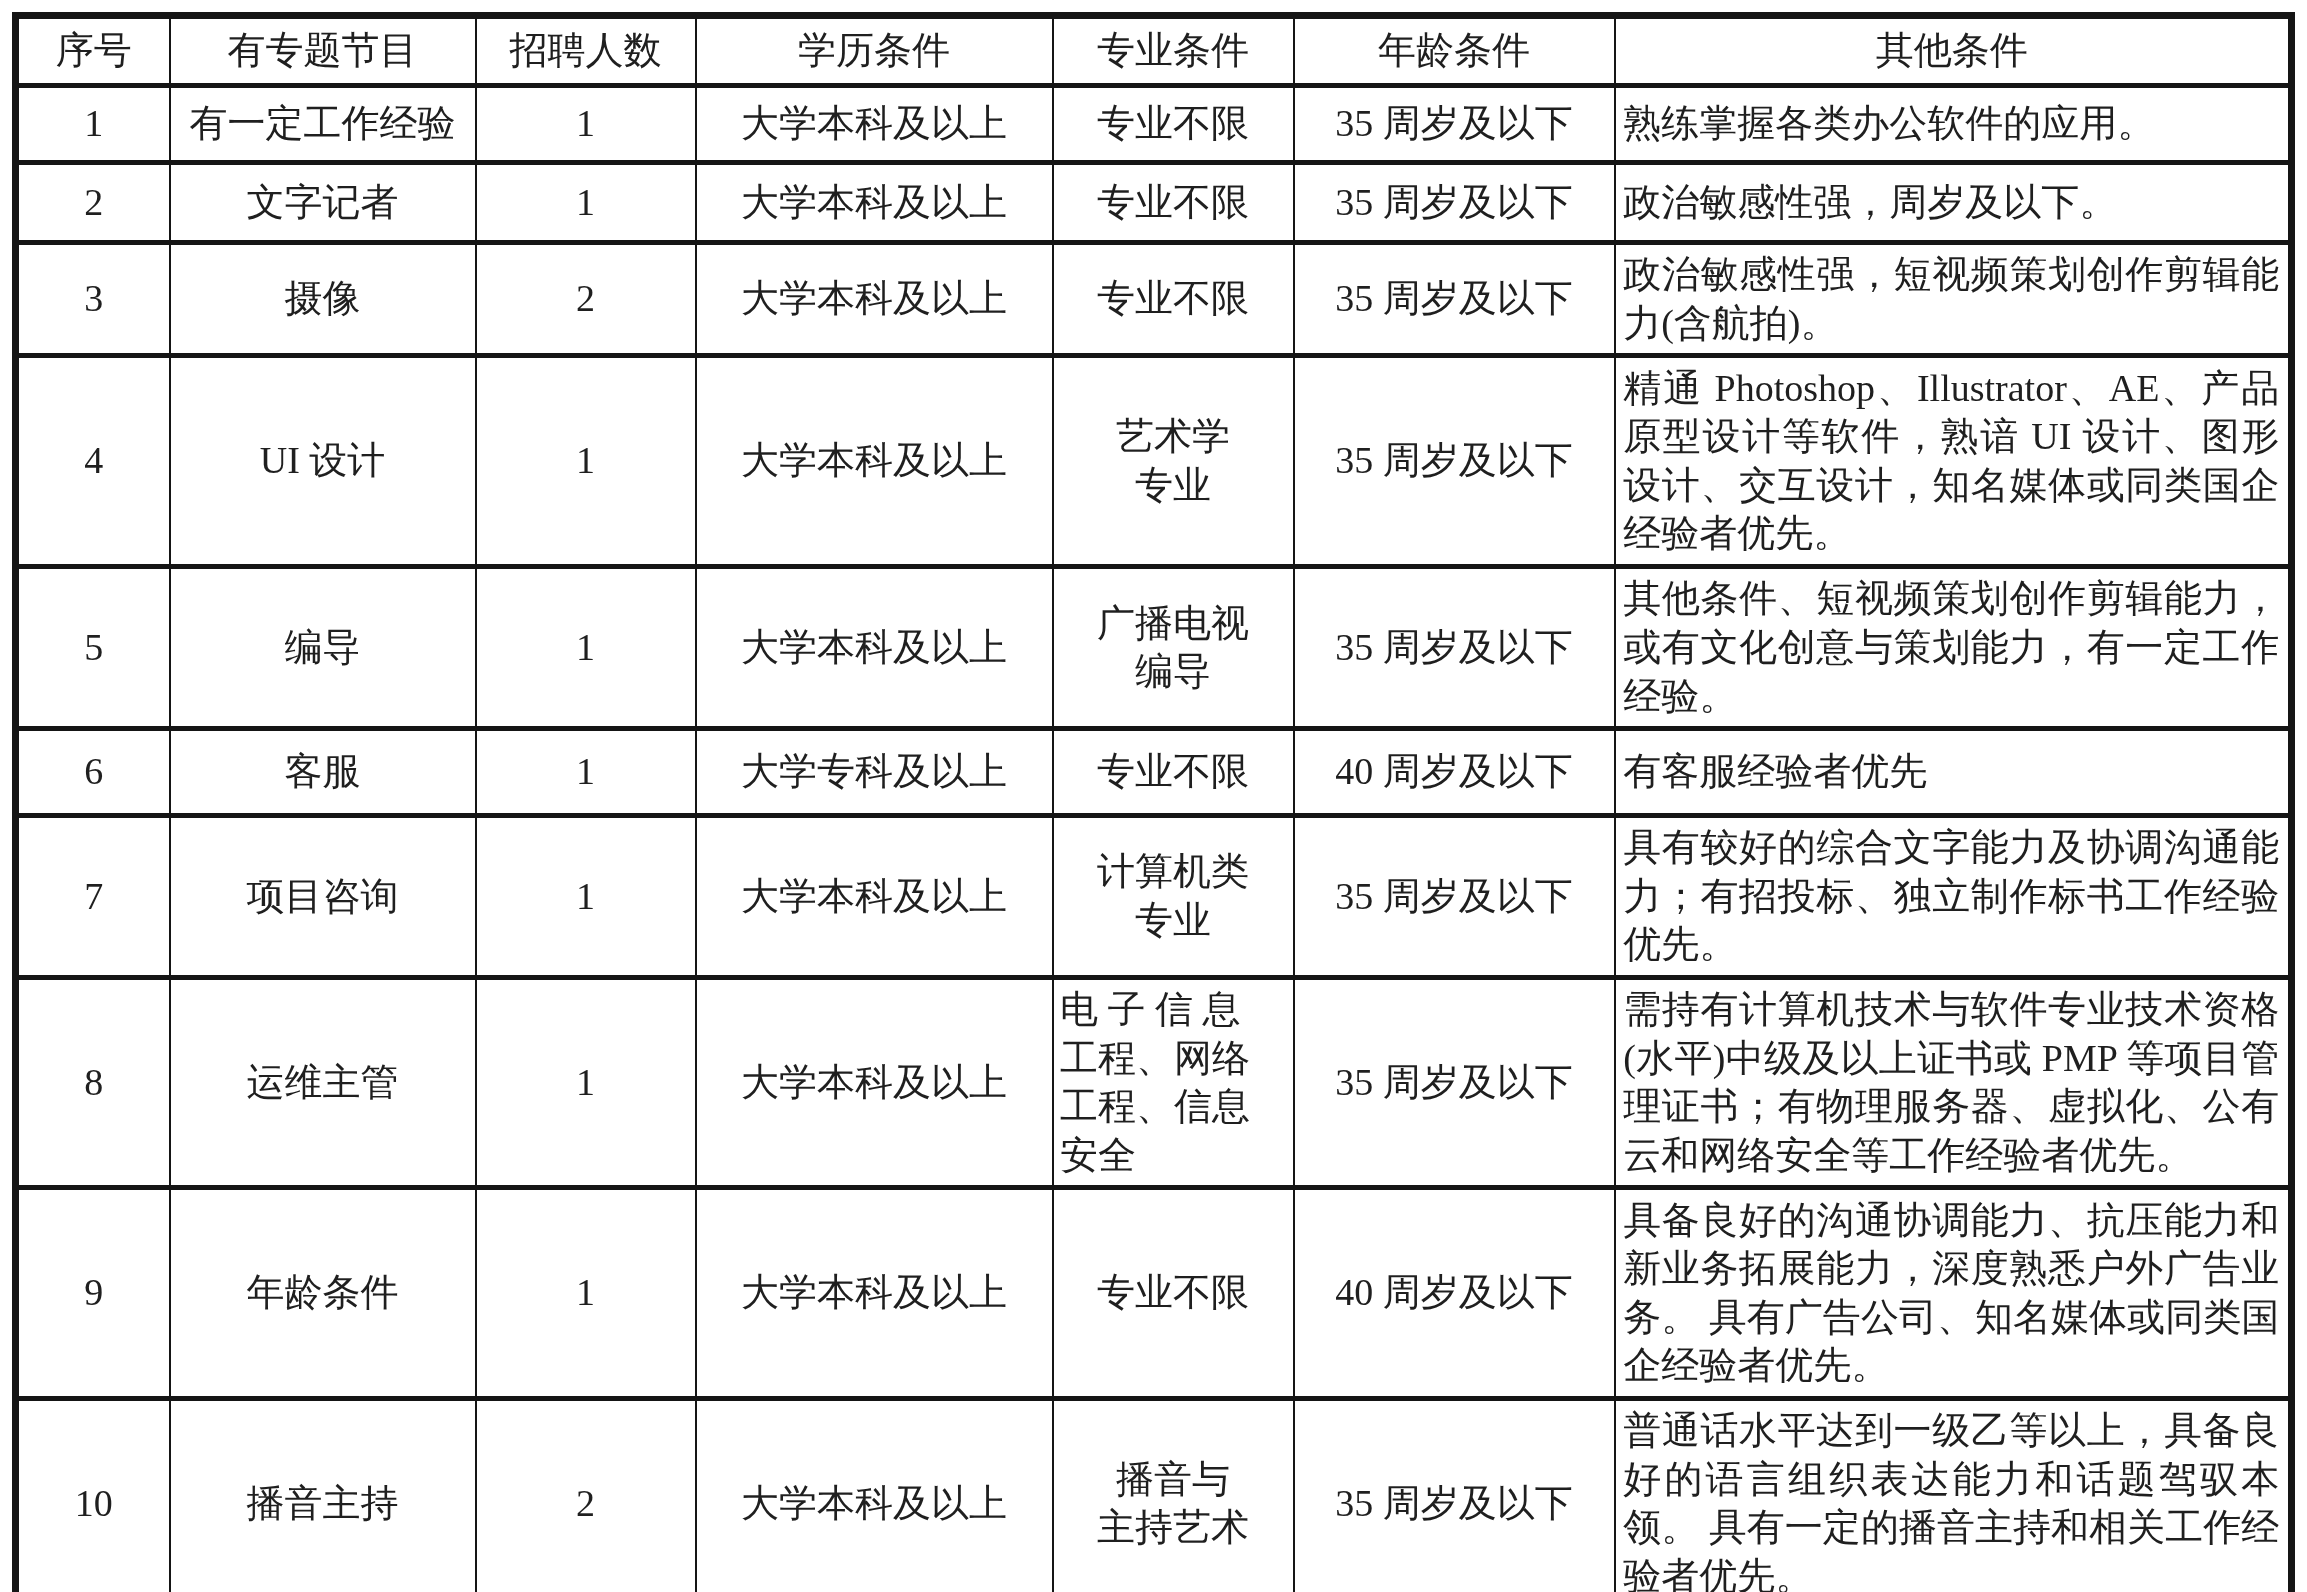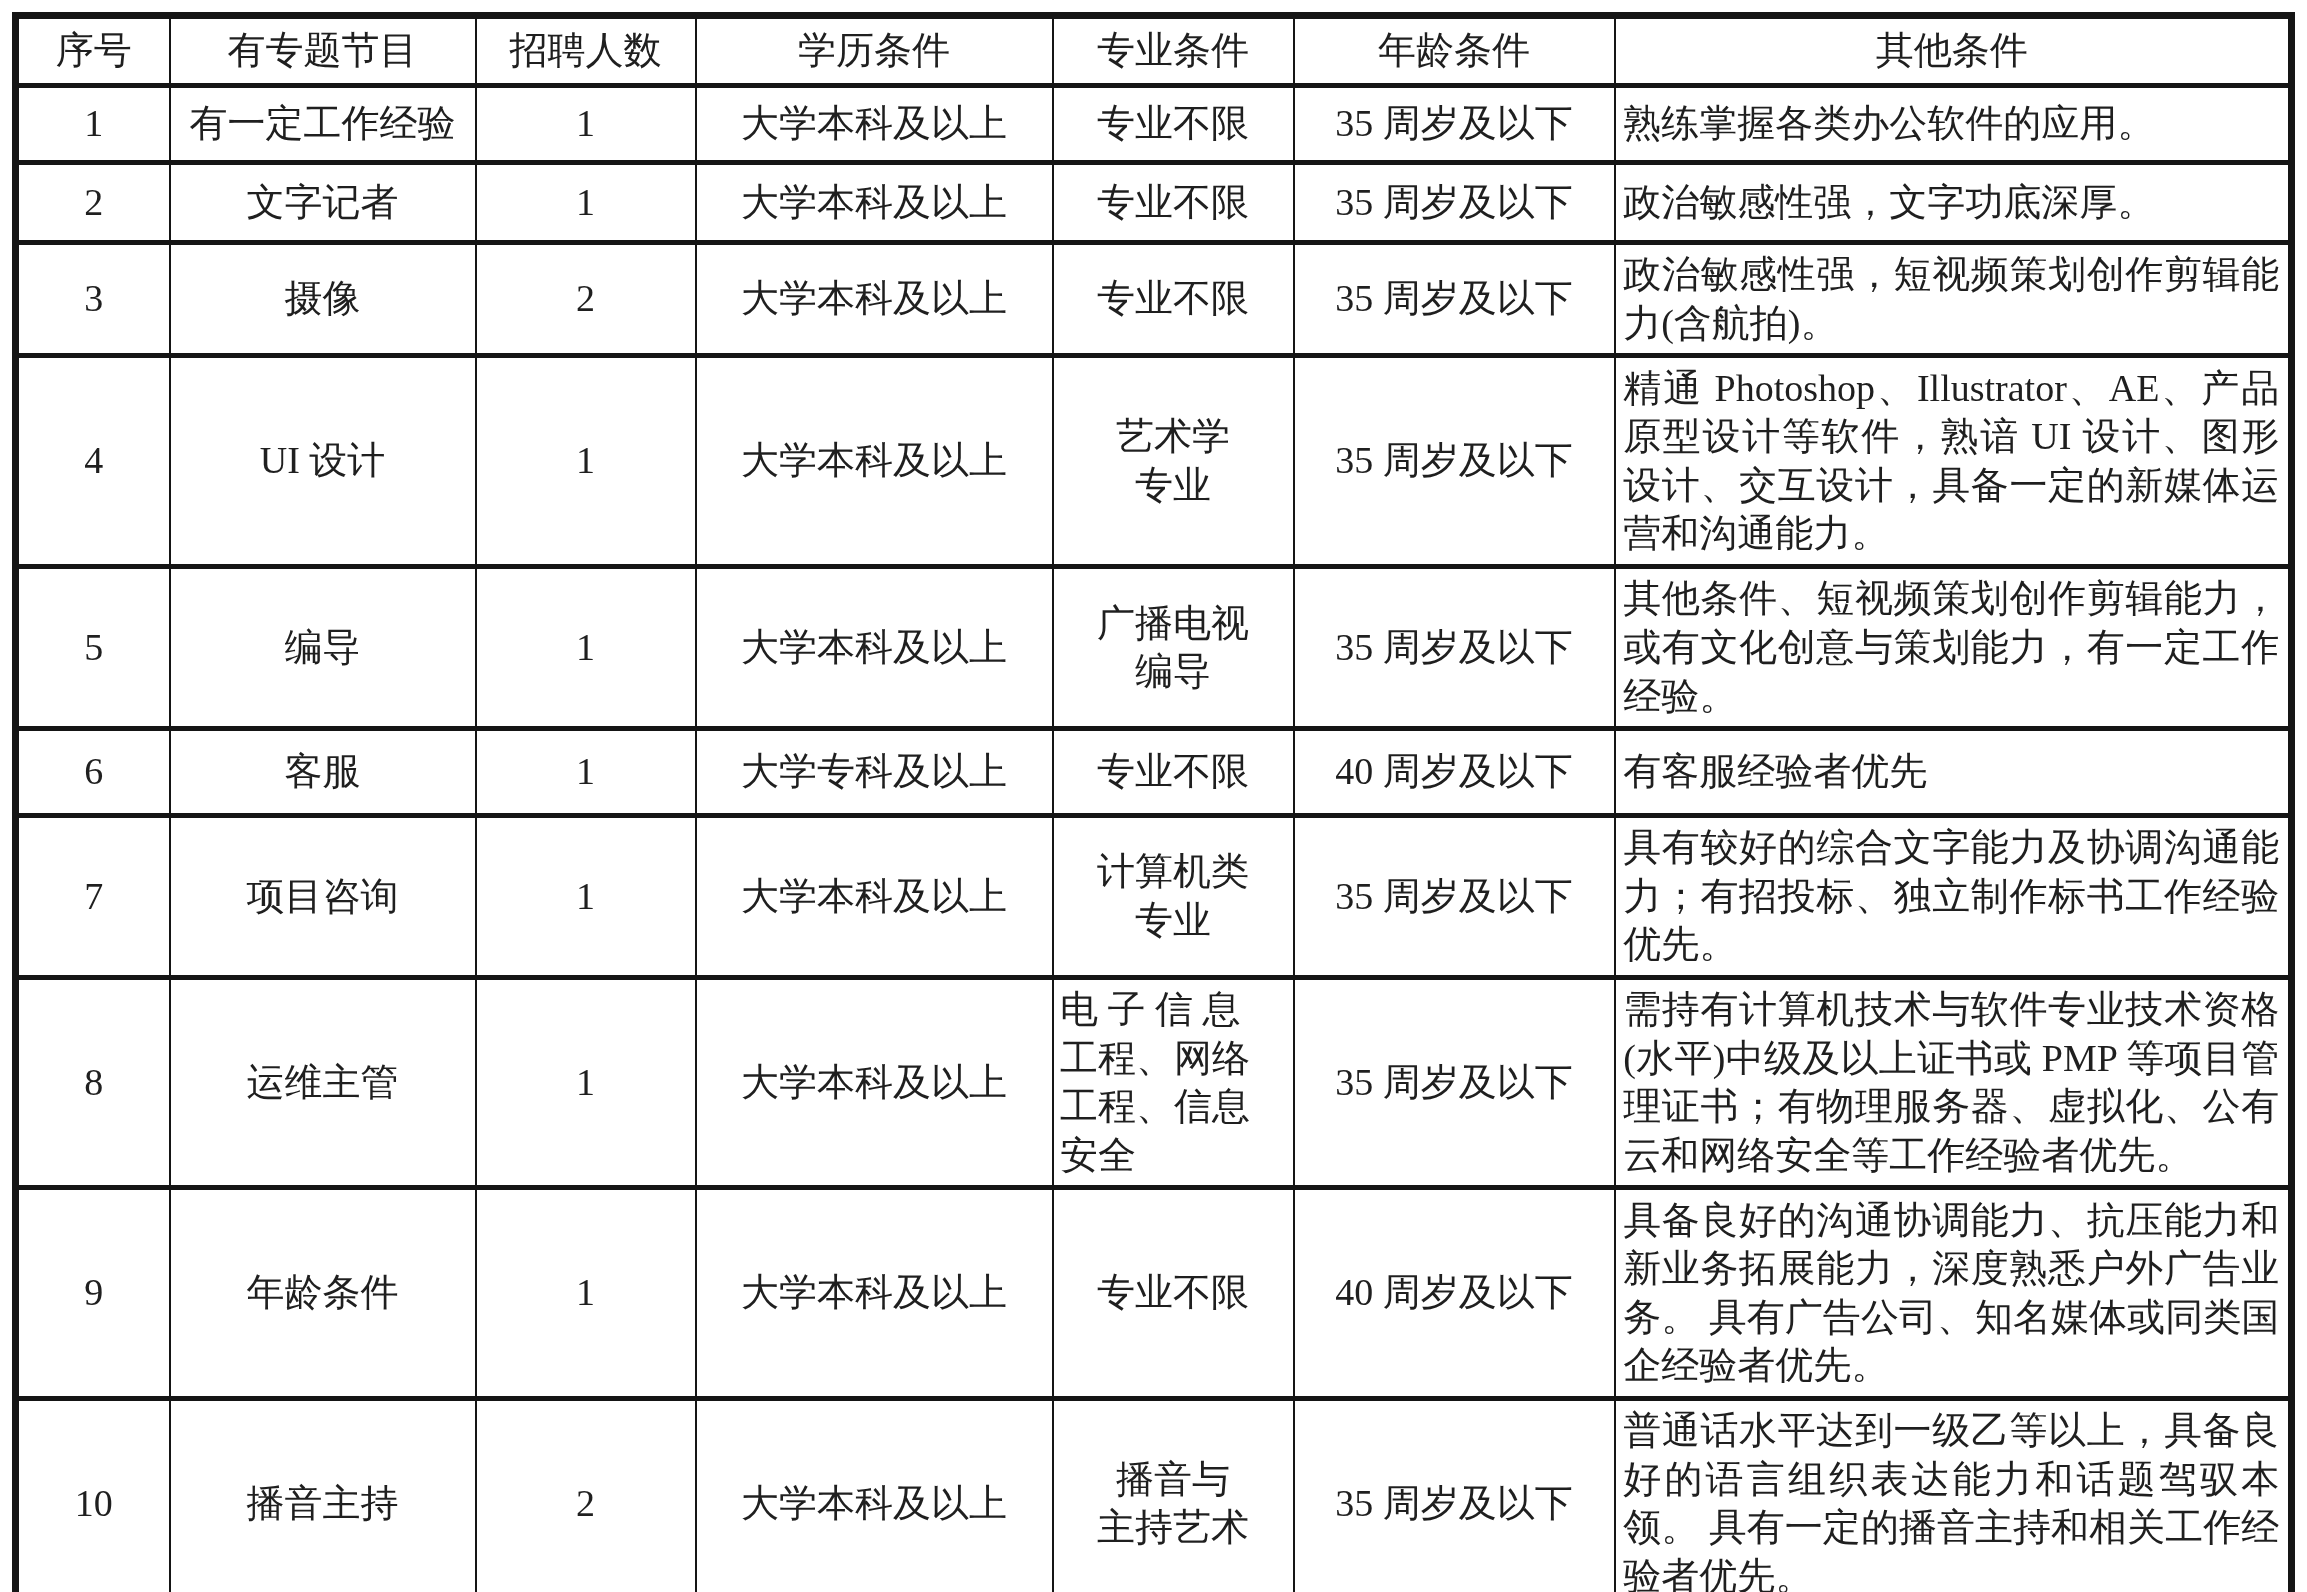--- a/index.html
+++ b/index.html
@@ -106,40 +106,40 @@
         <td>35 周岁及以下</td>
         <td class="other">熟练掌握各类办公软件的应用。</td>
       </tr>
       <tr>
         <td>2</td>
         <td>文字记者</td>
         <td>1</td>
         <td>大学本科及以上</td>
         <td class="pre">专业不限</td>
         <td>35 周岁及以下</td>
-        <td class="other">政治敏感性强，文字功底深厚。</td>
+        <td class="other">政治敏感性强，周岁及以下。</td>
       </tr>
       <tr>
         <td>3</td>
         <td>摄像</td>
         <td>2</td>
         <td>大学本科及以上</td>
         <td class="pre">专业不限</td>
         <td>35 周岁及以下</td>
         <td class="other">政治敏感性强，短视频策划创作剪辑能力(含航拍)。</td>
       </tr>
       <tr>
         <td>4</td>
         <td>UI 设计</td>
         <td>1</td>
         <td>大学本科及以上</td>
         <td class="pre">艺术学
 专业</td>
         <td>35 周岁及以下</td>
-        <td class="other">精通 Photoshop、Illustrator、AE、产品原型设计等软件，熟谙 UI 设计、图形设计、交互设计，具备一定的新媒体运营和沟通能力。</td>
+        <td class="other">精通 Photoshop、Illustrator、AE、产品原型设计等软件，熟谙 UI 设计、图形设计、交互设计，知名媒体或同类国企经验者优先。</td>
       </tr>
       <tr>
         <td>5</td>
         <td>编导</td>
         <td>1</td>
         <td>大学本科及以上</td>
         <td class="pre">广播电视
 编导</td>
         <td>35 周岁及以下</td>
         <td class="other">其他条件、短视频策划创作剪辑能力，或有文化创意与策划能力，有一定工作经验。</td>

